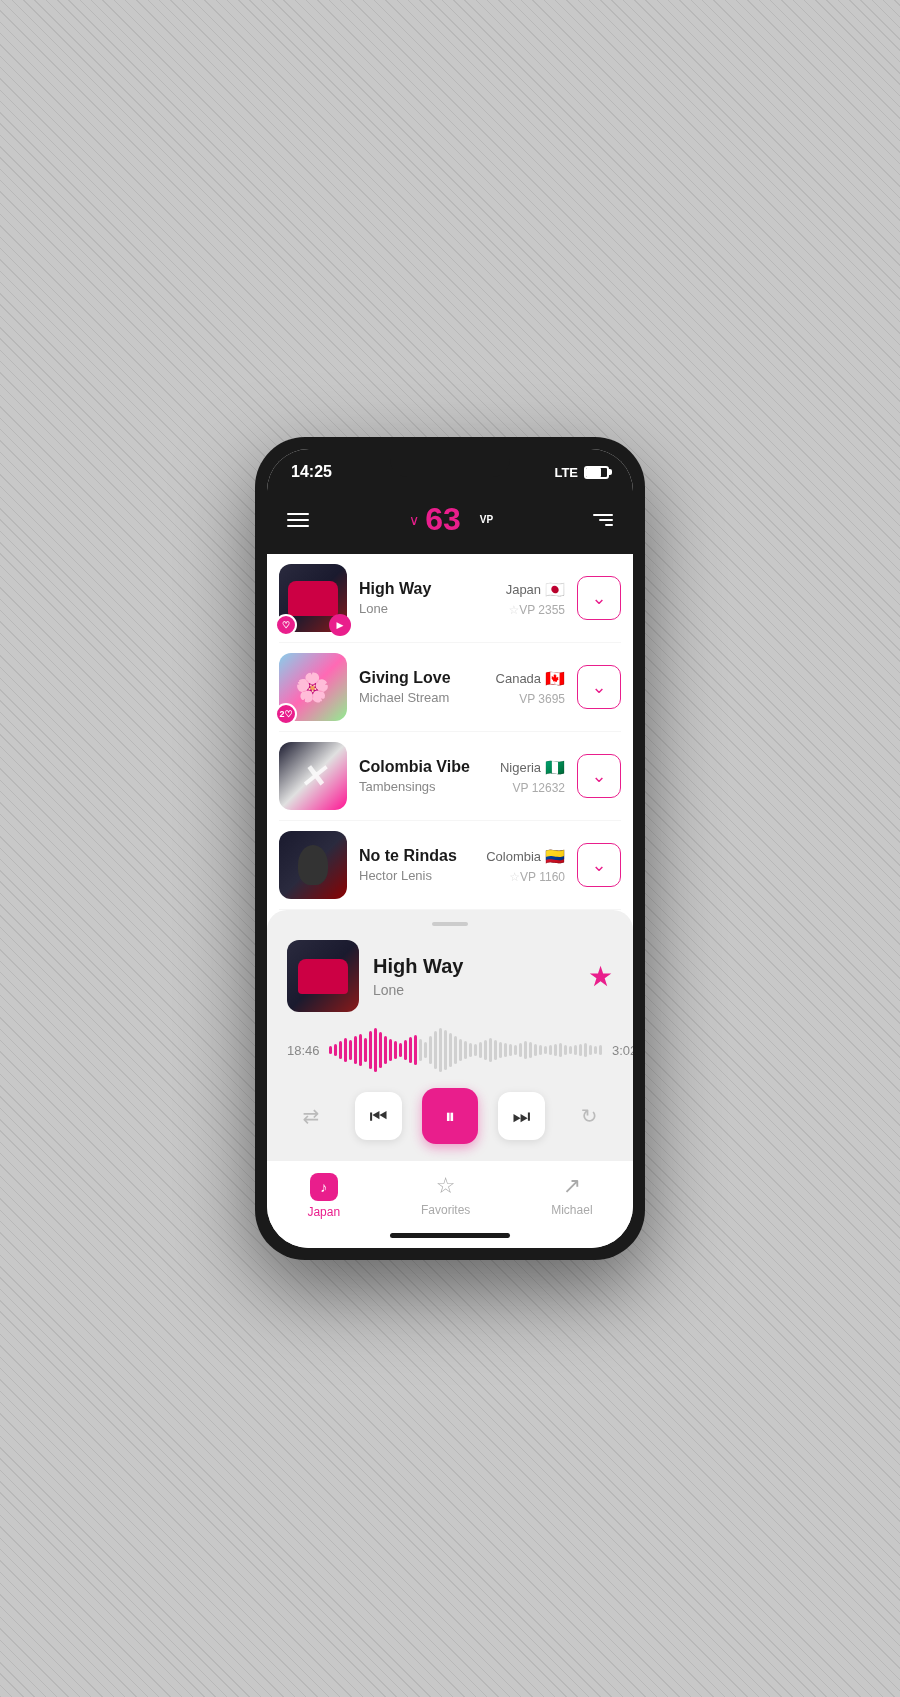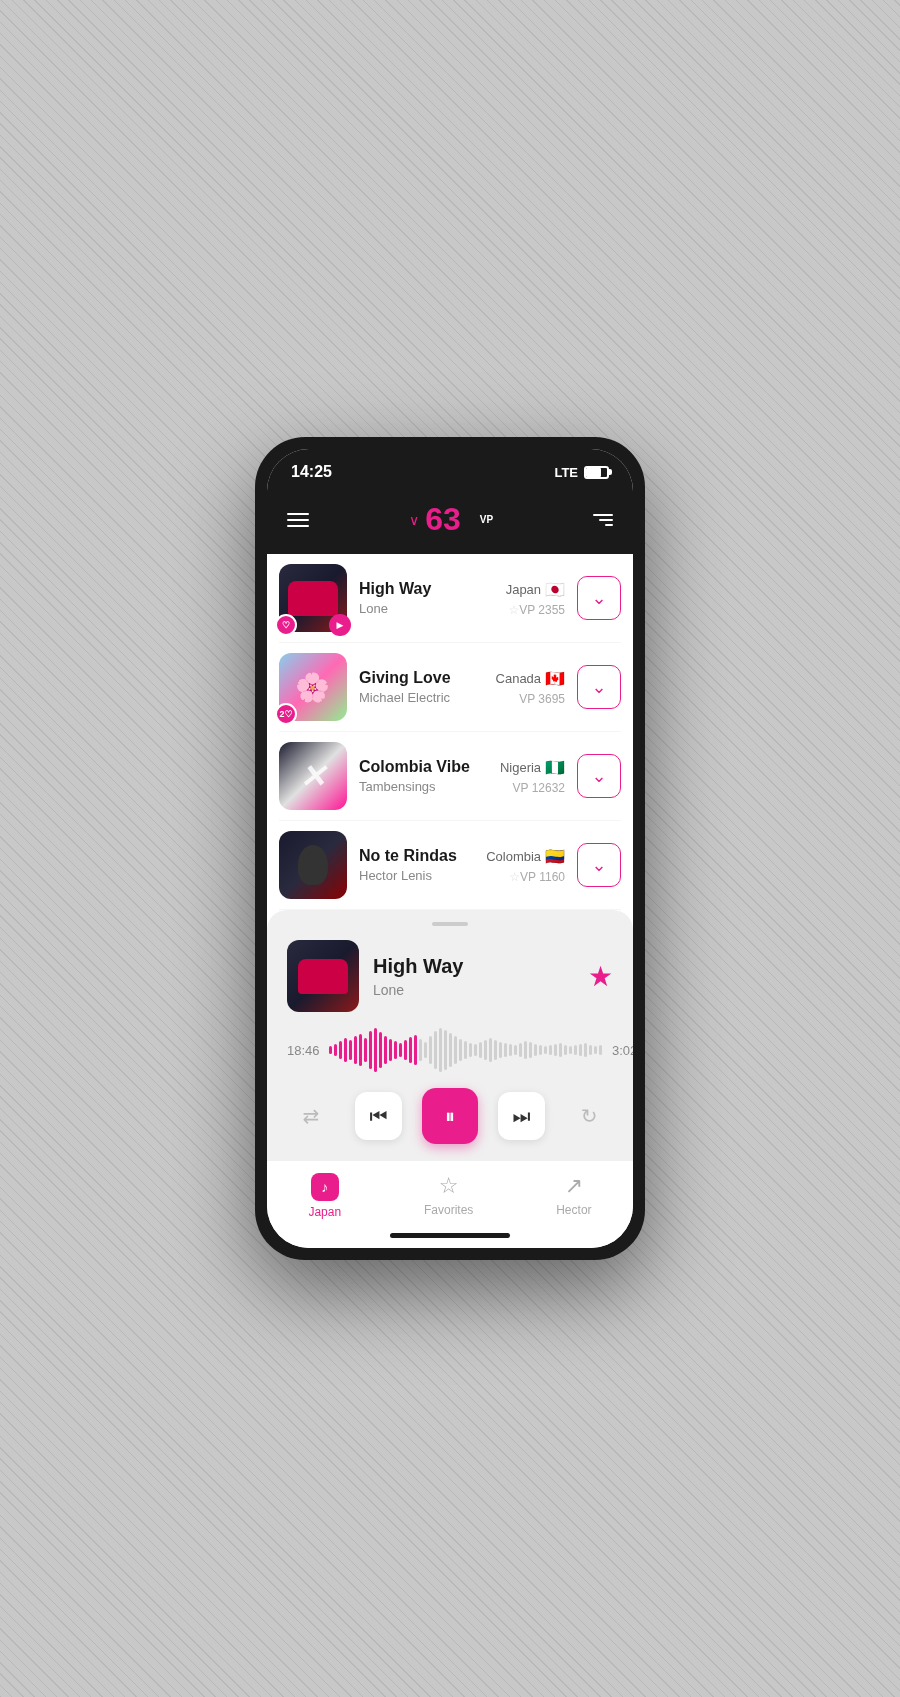--- a/index.html
+++ b/index.html
@@ -549,21 +549,21 @@
 
         <div class="track-item">
           <div class="track-artwork-wrap">
             <div class="track-artwork artwork-2">
               <span class="art-flowers">🌸</span>
             </div>
             <div class="artwork-badge">2♡</div>
           </div>
           <div class="track-info">
             <div class="track-title">Giving Love</div>
-            <div class="track-artist">Michael Electric</div>
+            <div class="track-artist">Michael Stream</div>
           </div>
           <div class="track-meta">
             <div class="track-country">
               <span>Canada</span>
               <span class="flag-emoji">🇨🇦</span>
             </div>
             <div class="track-vp">
               <span>VP 3695</span>
             </div>
           </div>
@@ -724,21 +724,21 @@
       <div class="nav-item active">
         <div class="stream-nav-icon">♪</div>
         <span class="nav-label">Japan</span>
       </div>
       <div class="nav-item inactive">
         <span class="nav-icon">☆</span>
         <span class="nav-label">Favorites</span>
       </div>
       <div class="nav-item inactive">
         <span class="nav-icon">↗</span>
-        <span class="nav-label">Hector</span>
+        <span class="nav-label">Michael</span>
       </div>
     </div>
 
     <div class="home-indicator">
       <div class="home-bar"></div>
     </div>
 
   </div>
 </div>
 

